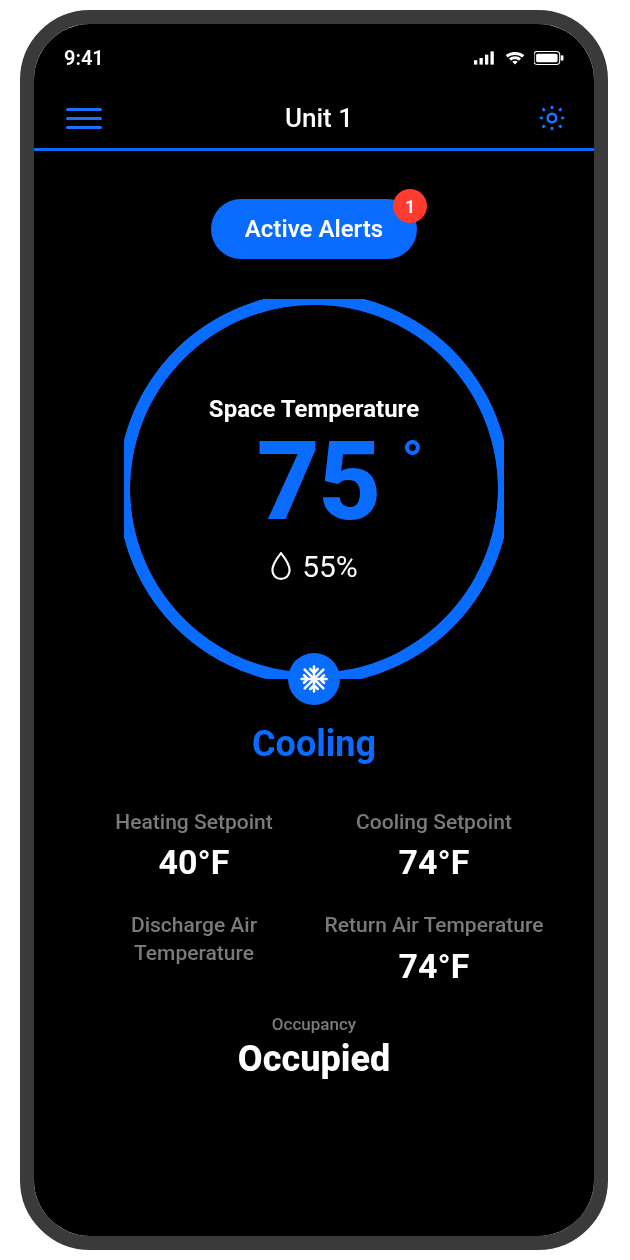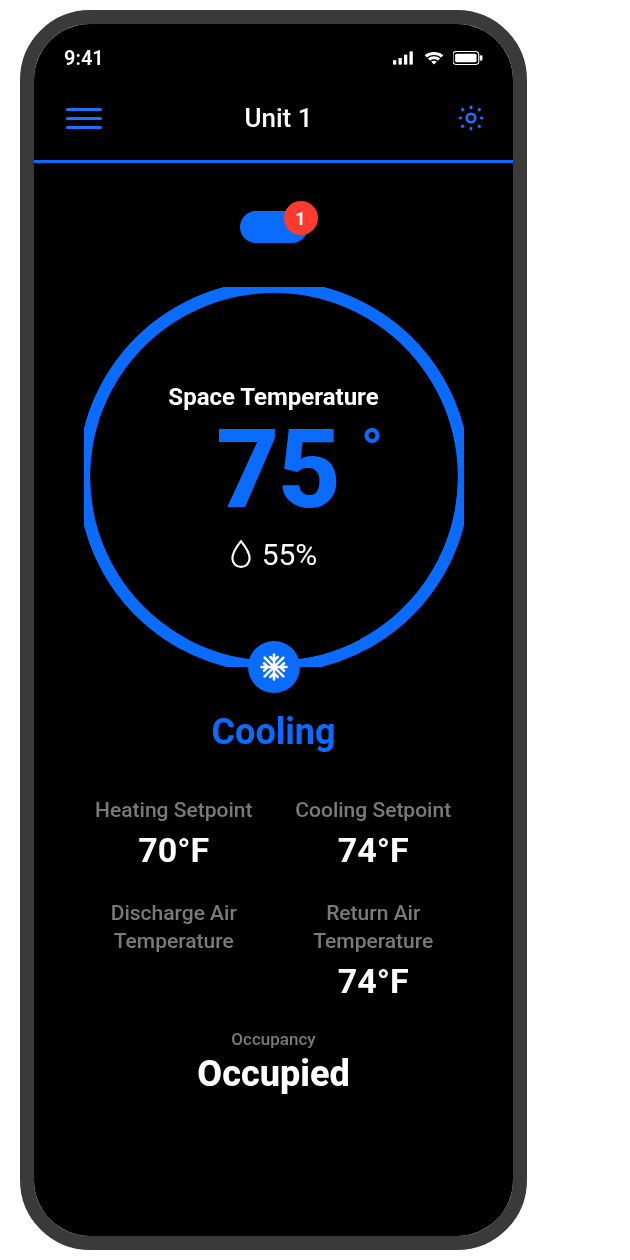--- a/index.html
+++ b/index.html
@@ -1,19 +1,19 @@
 <!DOCTYPE html>
 <html><head>
 <meta charset="utf-8">
 <style>
   * { box-sizing: border-box; margin: 0; padding: 0; }
   html, body { width: 630px; height: 1260px; background: #fff; font-family: -apple-system, "Segoe UI", Roboto, "Helvetica Neue", Arial, sans-serif; }
   .phone {
     position: relative;
-    width: 507px;
+    width: 588px;
     height: 1240px;
     margin: 10px 20px;
     background: #be185d;
     border: 14px solid #3a3a3a;
     border-radius: 70px;
     overflow: hidden;
   }
   .side-btn { position: absolute; left: -6px; width: 6px; background: #3a3a3a; border-radius: 3px 0 0 3px; }
   .sb1 { top: 180px; height: 40px; }
   .sb2 { top: 250px; height: 70px; }
@@ -23,21 +23,21 @@
 
   .status-bar {
     display: flex; align-items: center; justify-content: space-between;
     padding: 18px 30px 0 30px; height: 50px; font-size: 20px; font-weight: 600;
   }
   .status-right { display:flex; gap:8px; align-items:center; }
   .status-right svg { height: 16px; }
 
   .nav {
     display: flex; align-items: center; justify-content: space-between;
-    padding: 28px 26px 26px 26px;
+    padding: 28px 26px 14px 26px;
     margin-left: 6px;
   }
   .hamburger { width: 36px; display:flex; flex-direction:column; gap:6px; cursor:pointer; }
   .hamburger span { height:3px; background:#1a73ff; border-radius:2px; }
   .title { font-size: 26px; font-weight: 500; }
   .gear { width:32px; height:32px; cursor:pointer; }
   .gear svg { stroke:#1a73ff; }
 
   .divider { height:3px; background:#0a6cff; }
 
@@ -114,20 +114,21 @@
           <circle cx="12" cy="12" r="3.2"></circle>
           <path d="M12 2.8v2.4M12 18.8v2.4M4.9 4.9l1.7 1.7M17.4 17.4l1.7 1.7M2.8 12h2.4M18.8 12h2.4M4.9 19.1l1.7-1.7M17.4 6.6l1.7-1.7"></path>
         </svg>
       </div>
     </div>
 
     <div class="divider"></div>
 
     <div class="content">
       <div class="alert-pill">
+        <span>Active Alerts</span>
         <span class="alert-badge">1</span>
       </div>
 
       <div class="dial-wrap">
         <svg class="dial-ring" viewBox="0 0 380 380">
           <path d="M 216 378 A 190 190 0 1 0 164 378" fill="none" stroke="#0a6cff" stroke-width="12" stroke-linecap="round" transform="rotate(0 190 190) translate(0 0)"></path>
           <path d="M 100 357 A 190 190 0 1 1 280 357" fill="none" stroke="#0a6cff" stroke-width="12" stroke-linecap="round"></path>
         </svg>
         <div class="dial-inner">
           <div class="space-label">Space Temperature</div>
@@ -153,21 +154,21 @@
               <polyline points="20,9 17,12 20,15"></polyline>
           </svg>
         </div>
       </div>
 
       <div class="mode-label">Cooling</div>
 
       <div class="grid">
         <div>
           <div class="stat-label">Heating Setpoint</div>
-          <div class="stat-val">70°F</div>
+          <div class="stat-val">40°F</div>
         </div>
         <div>
           <div class="stat-label">Cooling Setpoint</div>
           <div class="stat-val">74°F</div>
         </div>
         <div>
           <div class="stat-label">Discharge Air Temperature</div>
         </div>
         <div>
           <div class="stat-label">Return Air Temperature</div>

